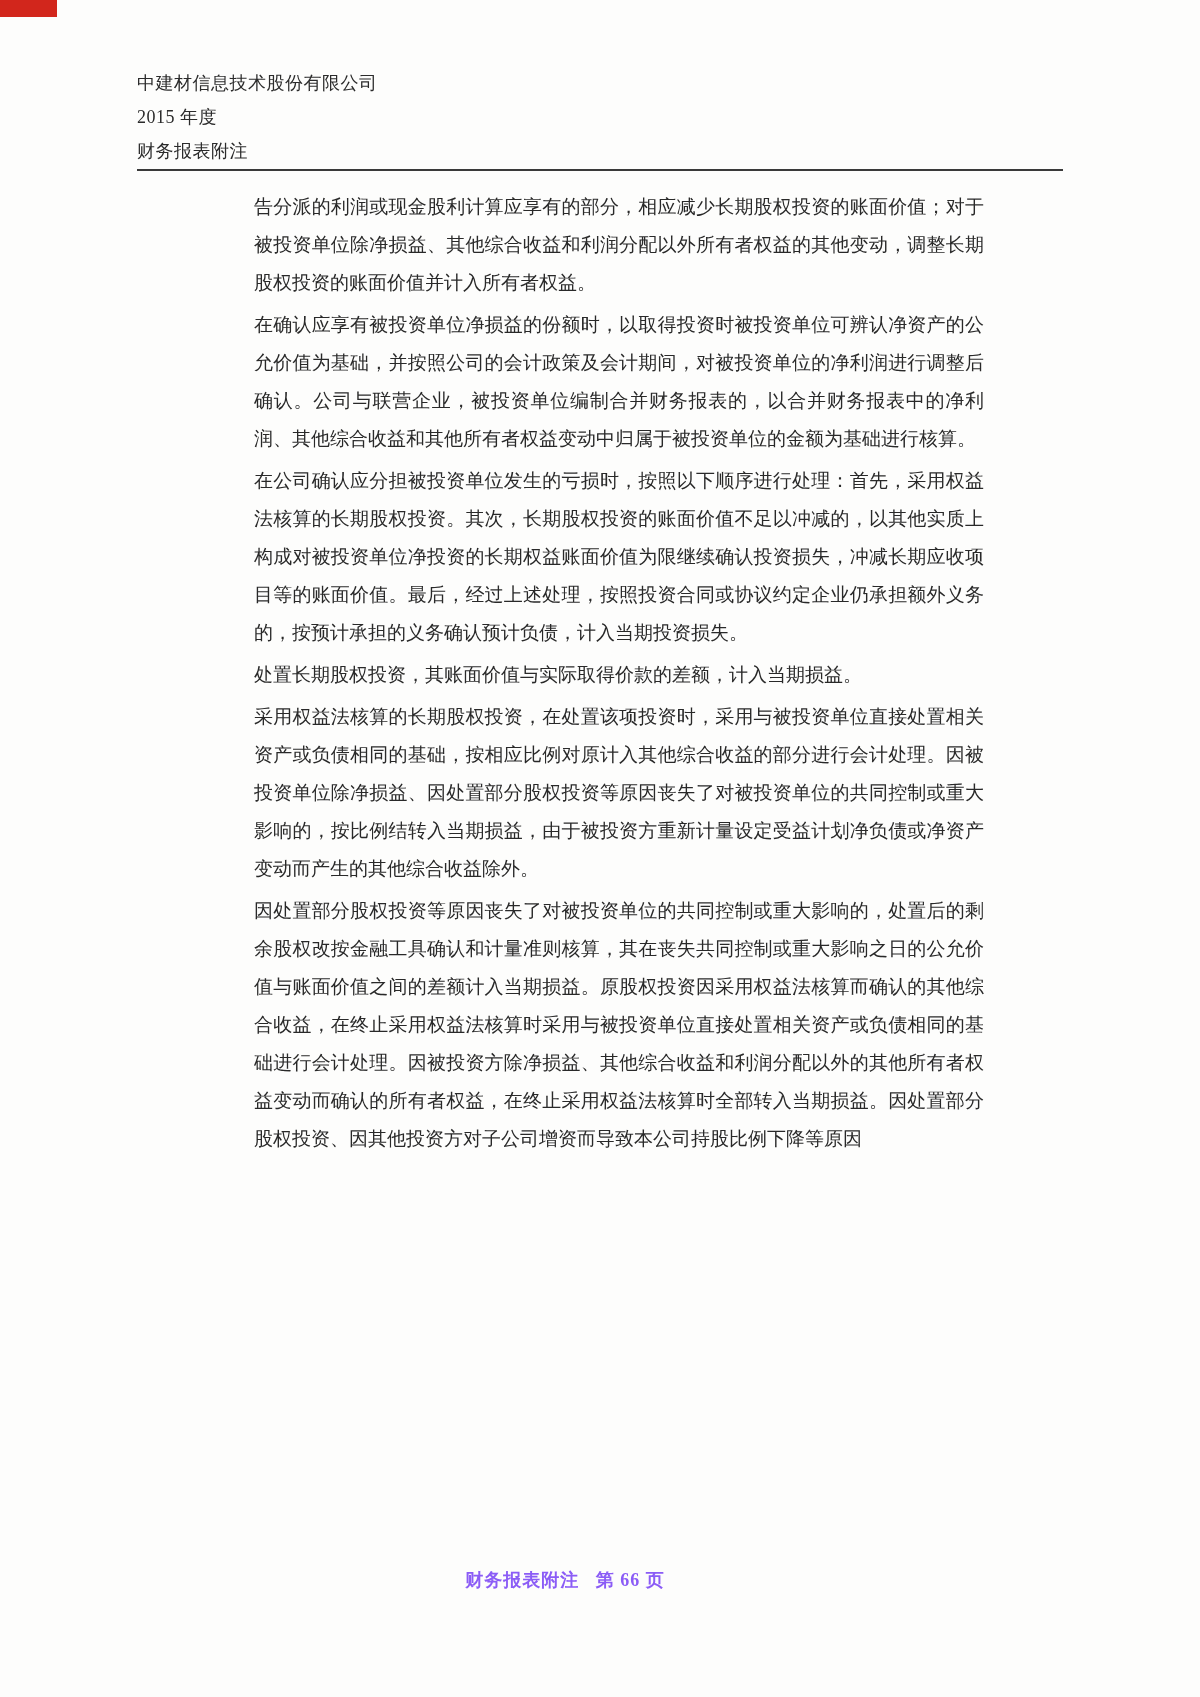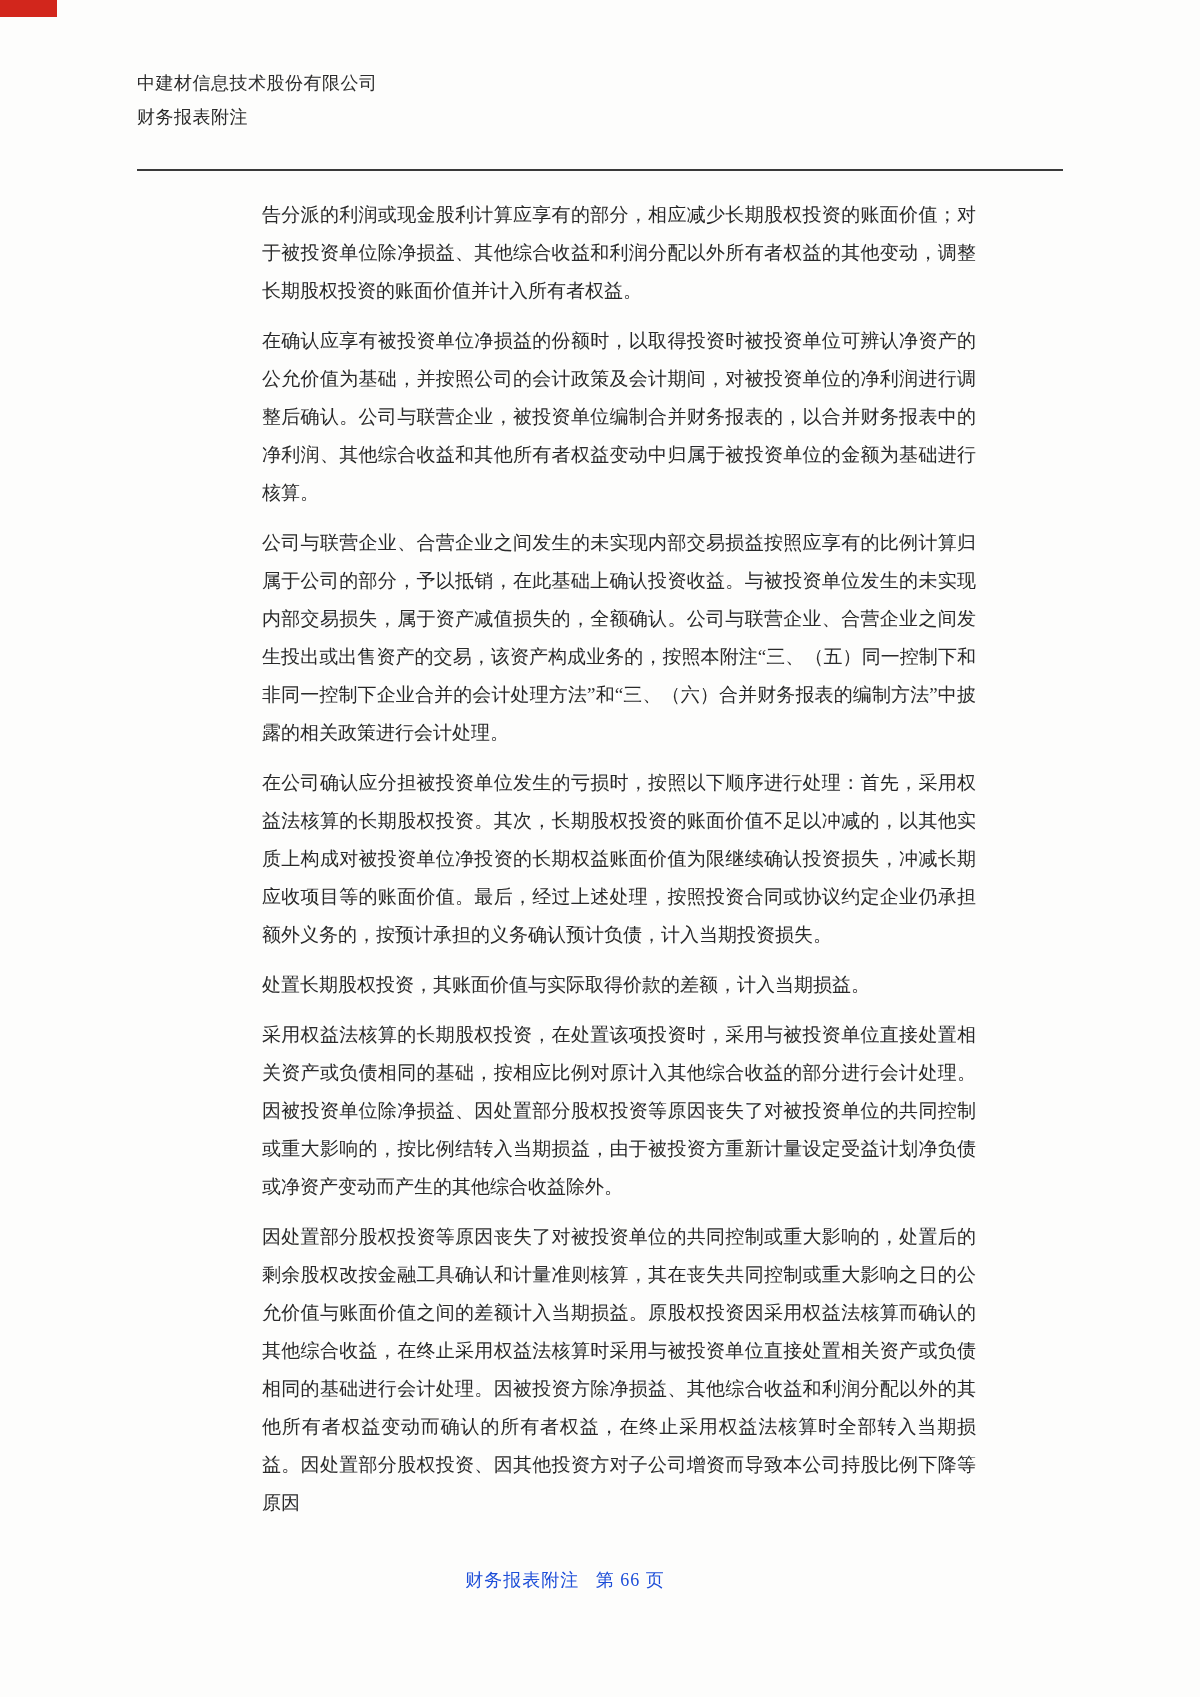--- a/index.html
+++ b/index.html
@@ -47,54 +47,54 @@
     position: absolute;
     left: 250px;
     top: 184px;
     width: 738px;
     font-size: 19px;
     line-height: 38px;
     text-align: justify;
     color: #292929;
   }
   .body-text p {
-    margin: 12px;
+    margin: 4px;
     padding: 0;
   }
   .footer {
     position: absolute;
     left: 0;
     top: 1568px;
     width: 1130px;
     text-align: center;
     font-size: 18px;
-    font-weight: normal;
-    color: #1d4ed8;
+    font-weight: bold;
+    color: #8b5cf6;
     letter-spacing: 1px;
   }
   .footer span { white-space: pre; }
 </style>
 </head>
 <body>
 
 <div class="page">
 
   <div class="scan-mark"></div>
 
   <div class="header">
     <span class="hline">中建材信息技术股份有限公司</span>
+    <span class="hline">2015 年度</span>
     <span class="hline">财务报表附注</span>
   </div>
 
   <div class="header-divider"></div>
 
   <div class="body-text">
     <p>告分派的利润或现金股利计算应享有的部分，相应减少长期股权投资的账面价值；对于被投资单位除净损益、其他综合收益和利润分配以外所有者权益的其他变动，调整长期股权投资的账面价值并计入所有者权益。</p>
     <p>在确认应享有被投资单位净损益的份额时，以取得投资时被投资单位可辨认净资产的公允价值为基础，并按照公司的会计政策及会计期间，对被投资单位的净利润进行调整后确认。公司与联营企业，被投资单位编制合并财务报表的，以合并财务报表中的净利润、其他综合收益和其他所有者权益变动中归属于被投资单位的金额为基础进行核算。</p>
-    <p>公司与联营企业、合营企业之间发生的未实现内部交易损益按照应享有的比例计算归属于公司的部分，予以抵销，在此基础上确认投资收益。与被投资单位发生的未实现内部交易损失，属于资产减值损失的，全额确认。公司与联营企业、合营企业之间发生投出或出售资产的交易，该资产构成业务的，按照本附注“三、（五）同一控制下和非同一控制下企业合并的会计处理方法”和“三、（六）合并财务报表的编制方法”中披露的相关政策进行会计处理。</p>
     <p>在公司确认应分担被投资单位发生的亏损时，按照以下顺序进行处理：首先，采用权益法核算的长期股权投资。其次，长期股权投资的账面价值不足以冲减的，以其他实质上构成对被投资单位净投资的长期权益账面价值为限继续确认投资损失，冲减长期应收项目等的账面价值。最后，经过上述处理，按照投资合同或协议约定企业仍承担额外义务的，按预计承担的义务确认预计负债，计入当期投资损失。</p>
     <p>处置长期股权投资，其账面价值与实际取得价款的差额，计入当期损益。</p>
     <p>采用权益法核算的长期股权投资，在处置该项投资时，采用与被投资单位直接处置相关资产或负债相同的基础，按相应比例对原计入其他综合收益的部分进行会计处理。因被投资单位除净损益、因处置部分股权投资等原因丧失了对被投资单位的共同控制或重大影响的，按比例结转入当期损益，由于被投资方重新计量设定受益计划净负债或净资产变动而产生的其他综合收益除外。</p>
     <p>因处置部分股权投资等原因丧失了对被投资单位的共同控制或重大影响的，处置后的剩余股权改按金融工具确认和计量准则核算，其在丧失共同控制或重大影响之日的公允价值与账面价值之间的差额计入当期损益。原股权投资因采用权益法核算而确认的其他综合收益，在终止采用权益法核算时采用与被投资单位直接处置相关资产或负债相同的基础进行会计处理。因被投资方除净损益、其他综合收益和利润分配以外的其他所有者权益变动而确认的所有者权益，在终止采用权益法核算时全部转入当期损益。因处置部分股权投资、因其他投资方对子公司增资而导致本公司持股比例下降等原因</p>
   </div>
 
   <div class="footer">
     <span>财务报表附注</span>
     <span> </span>
     <span>第 66 页</span>

